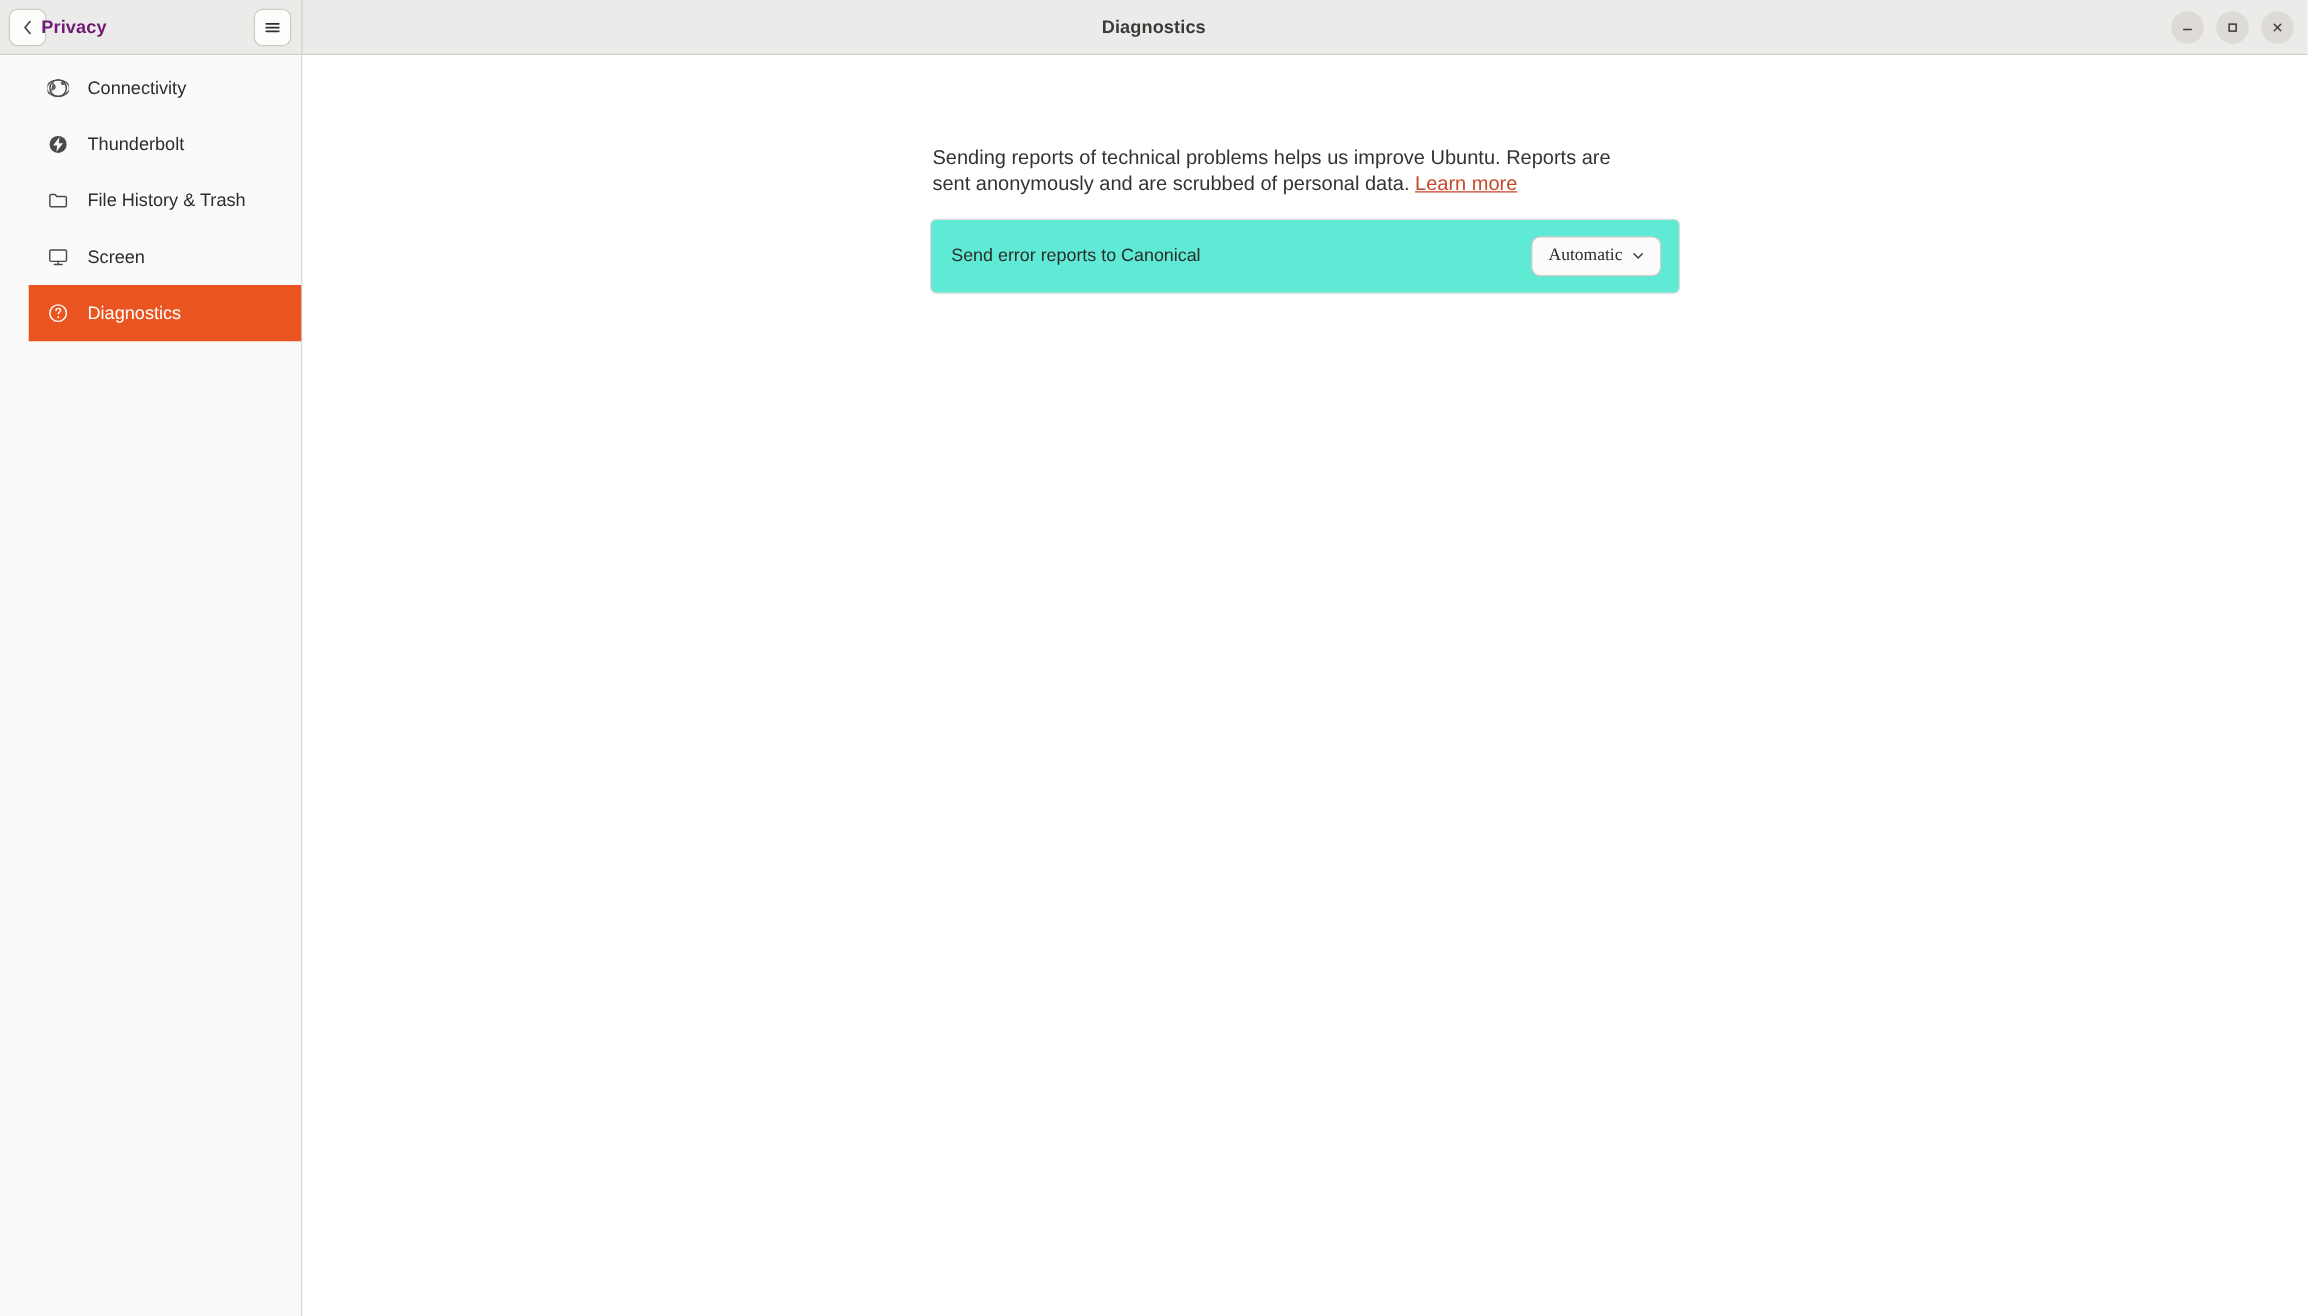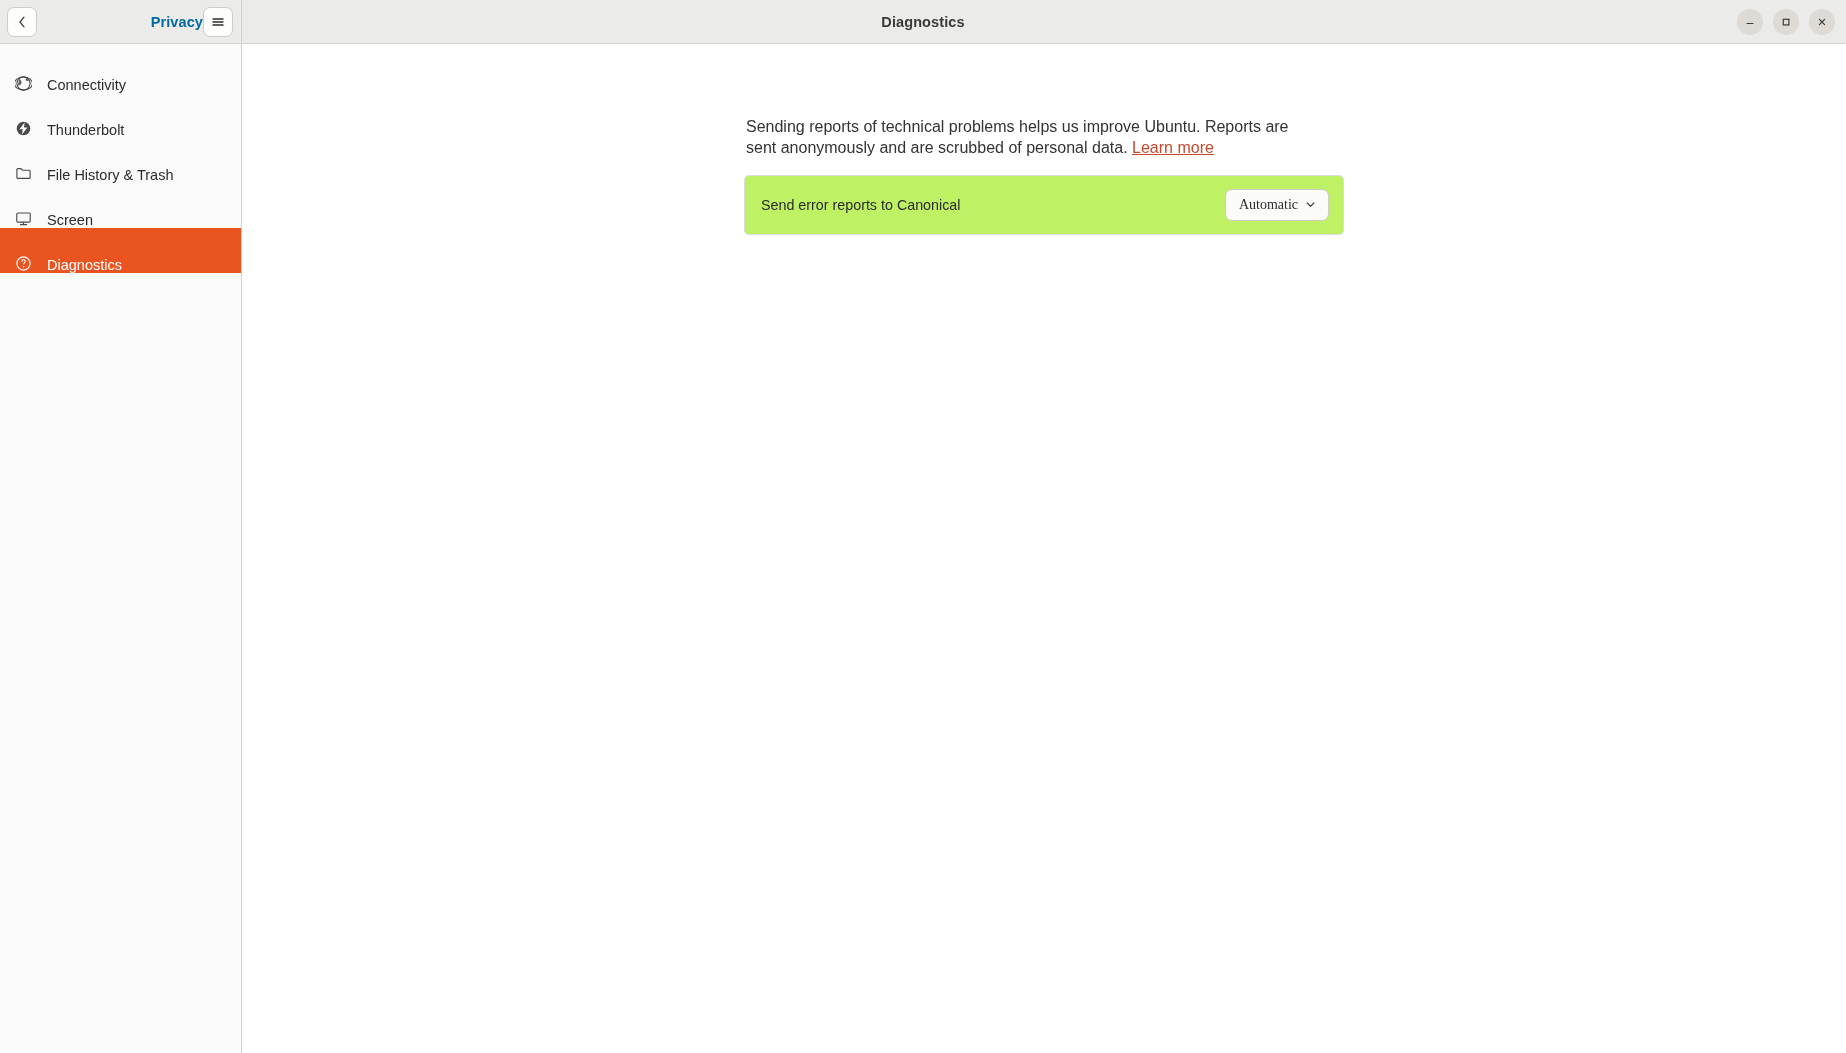--- a/index.html
+++ b/index.html
@@ -53,24 +53,24 @@
     background: #fdfdfc;
     display: flex;
     align-items: center;
     justify-content: center;
     cursor: pointer;
     box-sizing: border-box;
   }
   .hb-title-left {
     font-size: 14.5px;
     font-weight: bold;
-    color: #0369a1;
+    color: #701a75;
     letter-spacing: .1px;
     flex: 1;
-    text-align: right;
+    text-align: left;
     margin-left: -4px;
   }
   .hb-center-title {
     position: absolute;
     left: 0;
     right: 0;
     top: 0;
     bottom: 0;
     display: flex;
     align-items: center;
@@ -110,27 +110,28 @@
     width: 242px;
     min-width: 242px;
     background: #fafafa;
     border-right: 1px solid #d4d0cc;
     padding-top: 4px;
     box-sizing: border-box;
   }
   .nav-item {
     height: 45px;
     display: flex;
-    align-items: flex-end;
+    align-items: center;
     gap: 14px;
     padding: 0 0 0 14px;
     cursor: pointer;
     font-size: 14.5px;
     color: #2c2c2c;
     box-sizing: border-box;
+    margin-left: 23px;
   }
   .nav-item .ico {
     width: 19px;
     height: 19px;
     display: flex;
     align-items: center;
     justify-content: center;
     flex: 0 0 19px;
   }
   .nav-item.selected {
@@ -164,21 +165,21 @@
     max-width: 560px;
   }
   .learn-link {
     color: #c7472a;
     text-decoration: underline;
     cursor: pointer;
   }
   .card {
     border: 1px solid #dcdcdc;
     border-radius: 5px;
-    background: #bef264;
+    background: #5eead4;
     box-sizing: border-box;
   }
   .row {
     display: flex;
     align-items: center;
     justify-content: space-between;
     padding: 13px 14px 13px 16px;
     min-height: 56px;
     box-sizing: border-box;
   }

